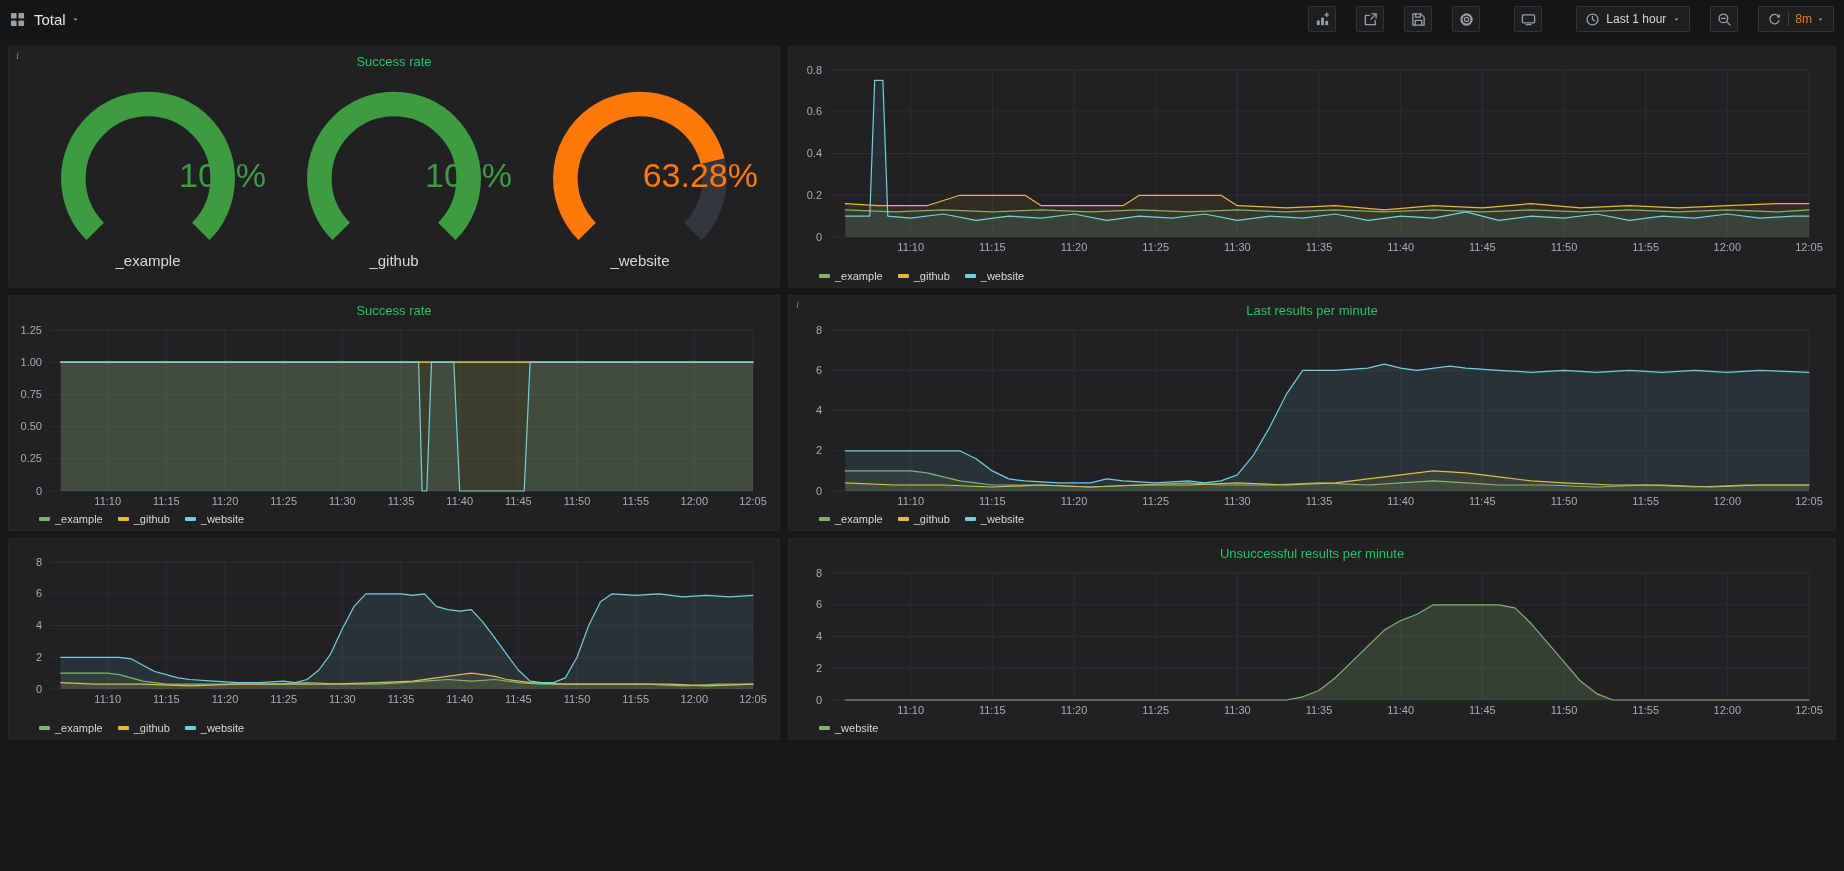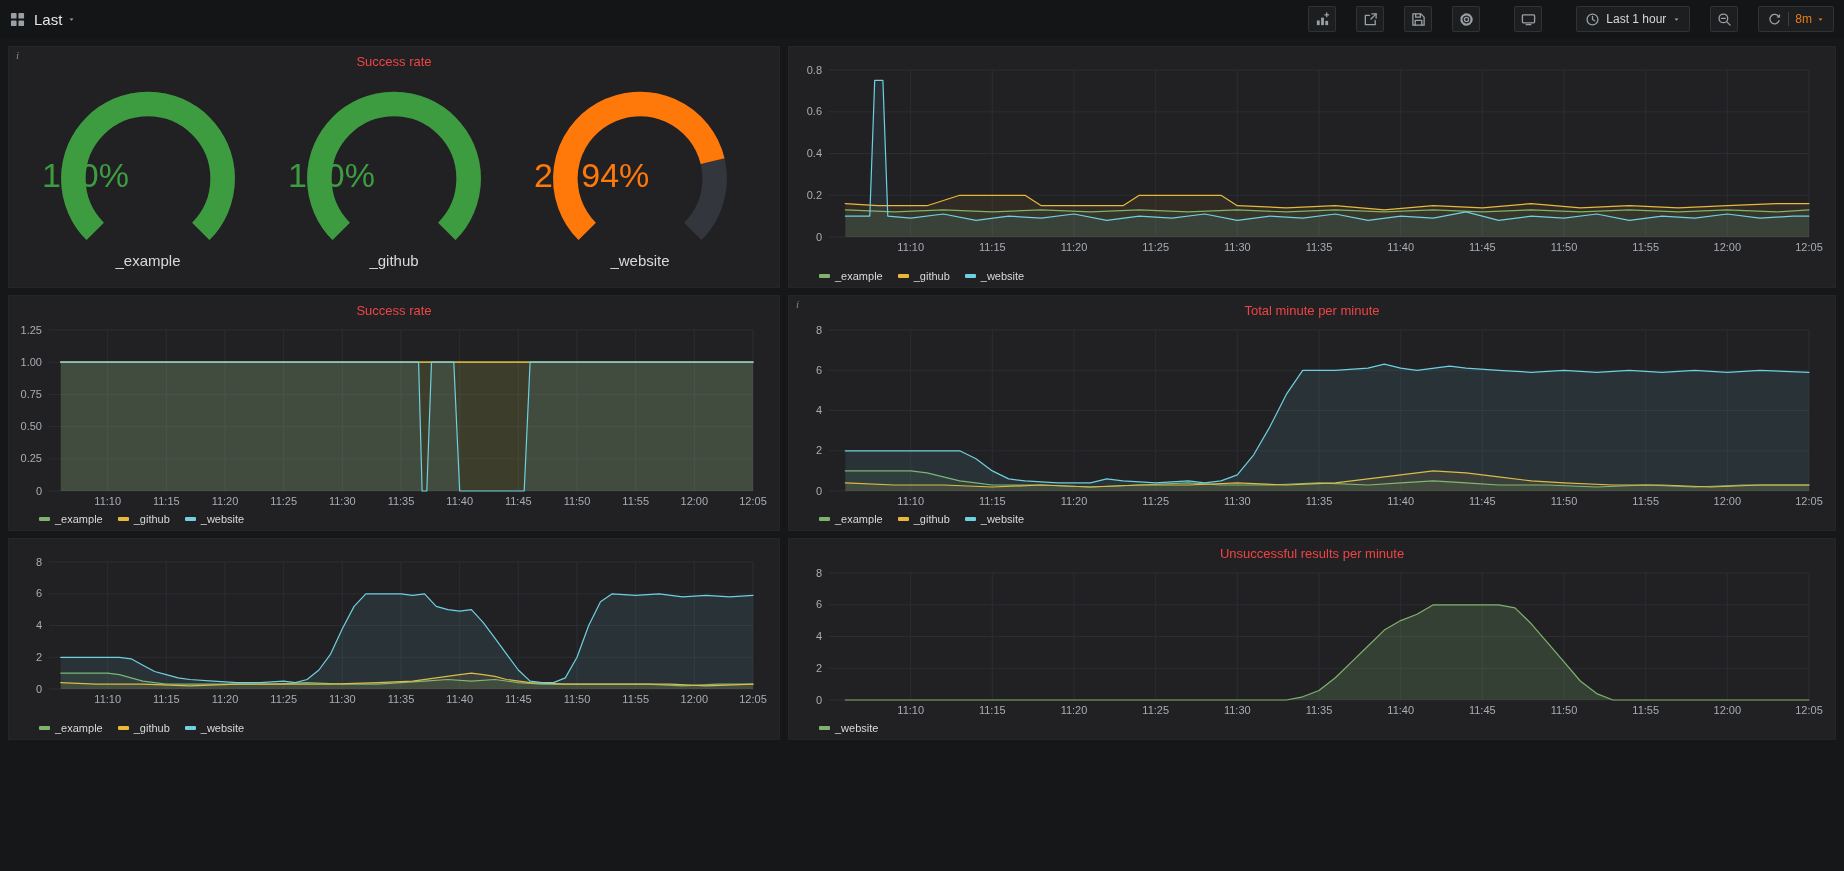--- a/index.html
+++ b/index.html
@@ -23,59 +23,59 @@
   svg.ic{width:15px;height:15px;stroke:#9aa0a6;fill:none;stroke-width:1.4;stroke-linecap:round;stroke-linejoin:round}
   svg.ic .f{fill:#9aa0a6;stroke:none}
   svg.caret{width:9px;height:9px;fill:#9aa0a6;stroke:none}
   .ri svg.caret{fill:currentColor}
 
   
   .dashboard{display:grid;grid-template-columns:772px 1048px;grid-template-rows:242px 236px 202px;
              gap:7px 8px;padding:8px}
   .panel{background:#212124;border:1px solid #26262a;position:relative;display:flex;
          flex-direction:column;padding:4px 10px 3px}
-  .panel-title{text-align:center;font-size:13px;font-weight:500;color:#ef4444;height:22px;
+  .panel-title{text-align:center;font-size:13px;font-weight:500;color:#22c55e;height:22px;
                line-height:21px;cursor:pointer}
   .info-corner{position:absolute;top:2px;left:7px;font-size:11px;color:#82878d;
                font-family:"Liberation Serif",serif;font-style:italic;cursor:pointer}
 
   .chart-area{flex:1;min-height:0}
   .chart-area svg{width:100%;height:100%;display:block}
   svg text.tick{fill:#a7adb2;font-size:11px;font-family:"Liberation Sans",sans-serif}
 
   .legend{height:17px;display:flex;gap:15px;align-items:center;padding-left:20px;
           font-size:11px;color:#d8d9da}
   .legend-item{display:flex;align-items:center;gap:5px;cursor:pointer}
   .legend-swatch{width:11px;height:4px;border-radius:1px;display:inline-block}
 
   
   .gauge-row{flex:1;display:flex;justify-content:space-around;align-items:center;padding:0 6px}
   .gauge{display:flex;flex-direction:column;align-items:center}
   .gauge-wrap{position:relative;width:236px;height:160px}
   .gauge-wrap svg{width:100%;height:100%;display:block}
-  .gauge-value{position:absolute;left:12px;right:0;top:42%;text-align:left;font-size:34px;font-weight:500}
+  .gauge-value{position:absolute;left:0;right:0;top:42%;text-align:right;font-size:34px;font-weight:500}
   .gauge-label{font-size:15px;color:#d8d9da;margin-top:3px;text-align:center}
 </style>
 </head>
 <body>
 
 <header class="navbar">
   <div class="nav-left">
     <span style="display:inline-flex;cursor:pointer">
       <svg class="ic" viewBox="0 0 16 16">
           <g class="f">
             <rect x="1" y="1" width="6" height="6" rx="1"></rect>
             <rect x="9" y="1" width="6" height="6" rx="1"></rect>
             <rect x="1" y="9" width="6" height="6" rx="1"></rect>
             <rect x="9" y="9" width="6" height="6" rx="1"></rect>
           </g>
         </svg>
     </span>
     <span class="dash-title-wrap">
-      <span class="dash-title">Last</span>
+      <span class="dash-title">Total</span>
       <svg class="caret" viewBox="0 0 16 16">
           <path d="M4.5 6 L8 10 L11.5 6 Z"></path>
         </svg>
     </span>
   </div>
 
   <div class="nav-right">
     <button class="nav-btn sq">
       <svg class="ic" viewBox="0 0 16 16">
           <g class="f">
@@ -171,21 +171,21 @@
           <div class="gauge-value" style="color: rgb(61, 156, 64);">100%</div>
         </div>
         <figcaption class="gauge-label">_github</figcaption>
       </figure>
       <figure class="gauge">
         <div class="gauge-wrap">
           <svg viewBox="0 0 220 150">
               <path d="M 60.50 133.50 A 70 70 0 1 1 159.50 133.50" stroke="#33363c" stroke-width="23" fill="none"></path>
               <path d="M 60.50 133.50 A 70 70 0 1 1 178.07 67.68" stroke="#ff780a" stroke-width="23" fill="none"></path>
             </svg>
-          <div class="gauge-value" style="color: rgb(255, 120, 10);">22.94%</div>
+          <div class="gauge-value" style="color: rgb(255, 120, 10);">63.28%</div>
         </div>
         <figcaption class="gauge-label">_website</figcaption>
       </figure>
     </div>
   </section>
 
   <section class="panel">
     <div class="chart-area">
       <svg viewBox="0 0 1026 194">
           <line x1="111.7" y1="8" x2="111.7" y2="175" stroke="#2c2d32"></line>
@@ -305,21 +305,21 @@
         </span>
         <span class="legend-item">
           <span class="legend-swatch" style="background:#6ed0e0"></span>
           <span>_website</span>
         </span>
       </div>
   </section>
 
   <section class="panel">
     <span class="info-corner">i</span>
-    <h2 class="panel-title">Total minute per minute</h2>
+    <h2 class="panel-title">Last results per minute</h2>
     <div class="chart-area">
       <svg viewBox="0 0 1026 188">
           <line x1="111.7" y1="8" x2="111.7" y2="169" stroke="#2c2d32"></line>
           <text x="111.7" y="183" text-anchor="middle" class="tick">11:10</text>
           <line x1="193.3" y1="8" x2="193.3" y2="169" stroke="#2c2d32"></line>
           <text x="193.3" y="183" text-anchor="middle" class="tick">11:15</text>
           <line x1="275.0" y1="8" x2="275.0" y2="169" stroke="#2c2d32"></line>
           <text x="275.0" y="183" text-anchor="middle" class="tick">11:20</text>
           <line x1="356.7" y1="8" x2="356.7" y2="169" stroke="#2c2d32"></line>
           <text x="356.7" y="183" text-anchor="middle" class="tick">11:25</text>

